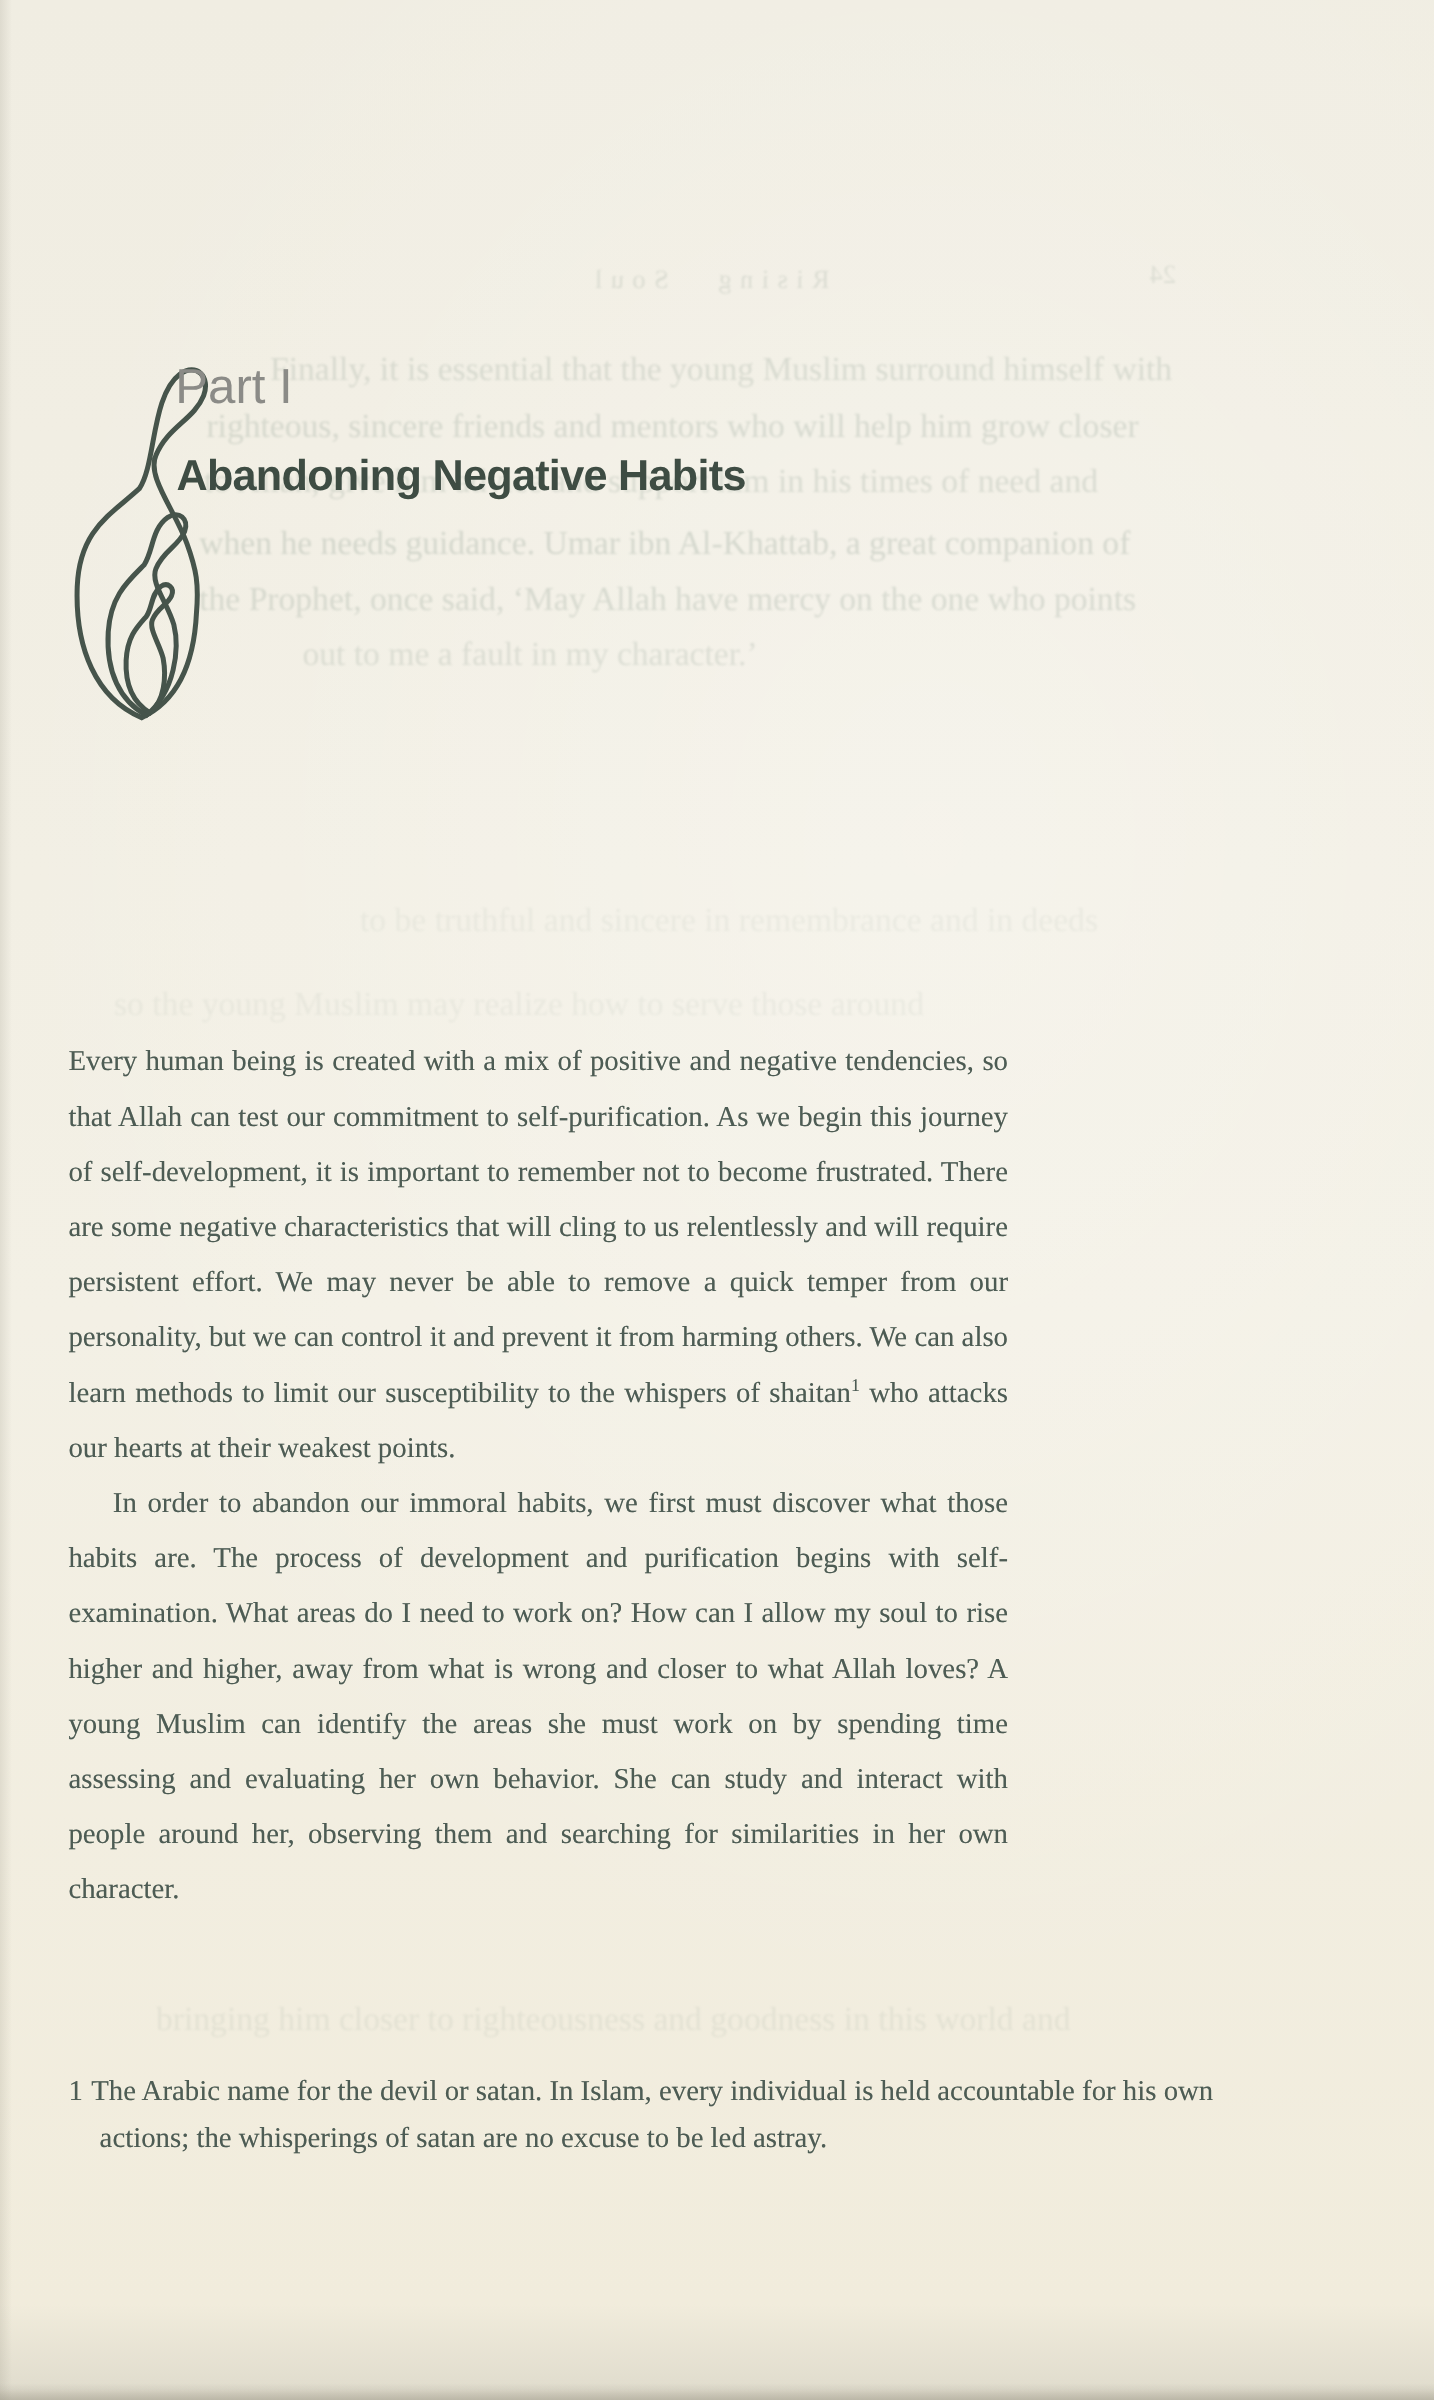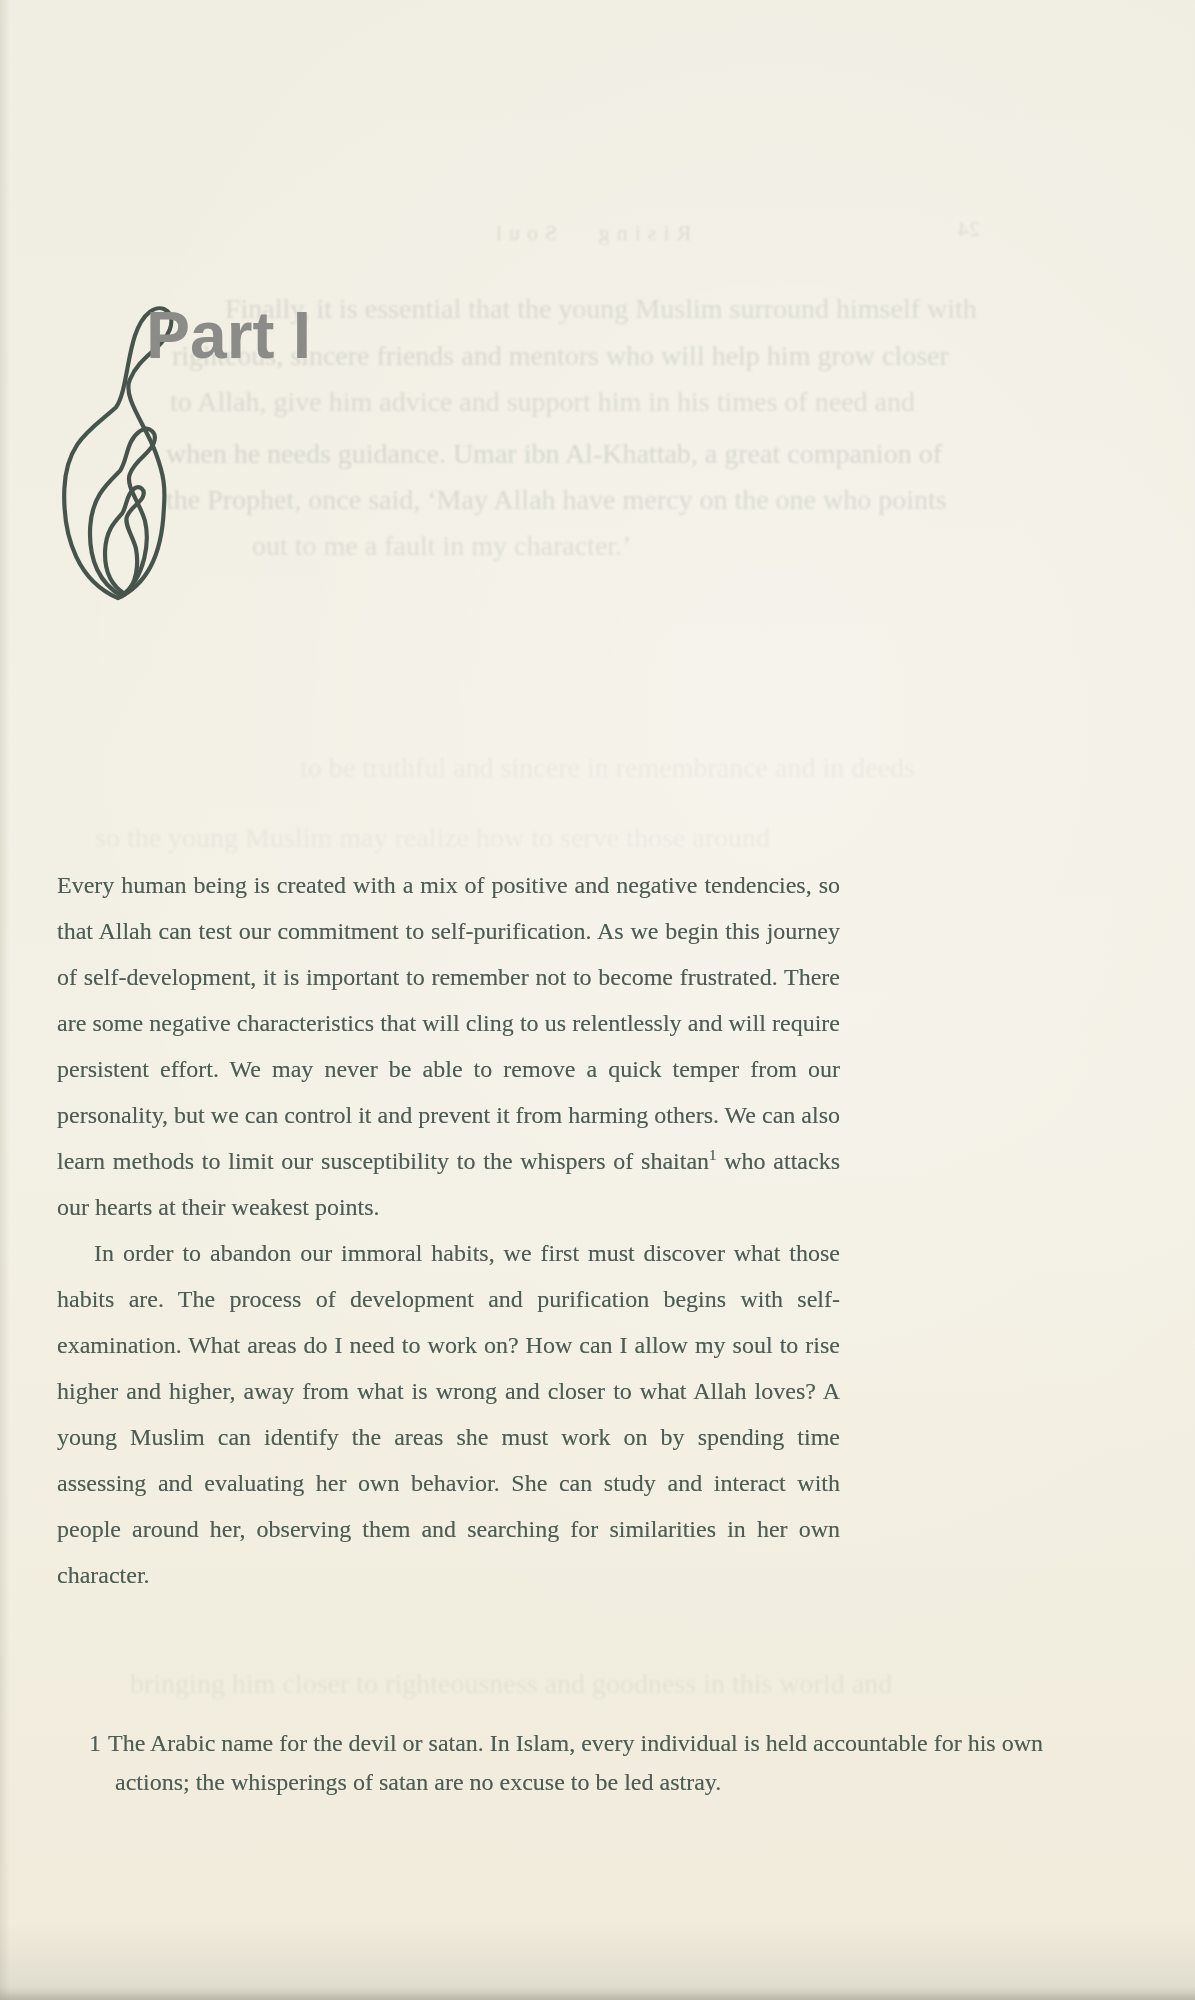--- a/index.html
+++ b/index.html
@@ -48,21 +48,21 @@
     font-size:28px;opacity:0.24;
   }
 
   
   .logo{
     position:absolute;left:52px;top:290px;width:140px;height:318px;
   }
   .part-label{
     position:absolute;left:146px;top:302px;
     font-family:"Liberation Sans", sans-serif;
-    font-weight:700;font-size:66px;line-height:1;
+    font-weight:400;font-size:41px;line-height:1;
     color:var(--title-gray,#8b8b87);
     letter-spacing:0px;
   }
   .part-title{
     position:absolute;left:147px;top:376px;
     font-family:"Liberation Sans", sans-serif;
     font-weight:700;font-size:36px;line-height:1.1;
     color:var(--title-dark,#3e4c43);
     letter-spacing:-0.6px;
     white-space:nowrap;
@@ -80,21 +80,20 @@
   .body-text p + p{text-indent:37px;}
   sup.note-ref{font-size:0.62em;vertical-align:super;line-height:0;}
 
   
   .footnote{
     position:absolute;left:57px;top:1700px;width:966px;
     color:var(--ink,#4d5c54);
     font-size:24px;line-height:39px;
     padding-left:26px;text-indent:-26px;
     text-shadow:0 0 0.4px rgba(77,92,84,0.45);
-    margin-left:32px;
   }
   .footnote .fn-marker{margin-right:7px;}
 </style>
 </head>
 <body style="--paper: #f2efe4; --ink: #4d5c54; --title-gray: #8b8b87; --title-dark: #3e4c43; --logo-stroke: #46544b; --ghost-ink: #7e9184;">
 
 <div class="page">
 
   <div>
     <div class="ghost ghost-header">Rising Soul</div>
@@ -136,20 +135,21 @@
         C 54 242, 62 234, 70 225
         C 75 218, 74 206, 82 200
         C 88 196, 94 201, 91 208
         C 88 215, 79 218, 75 228
         C 72 236, 81 248, 84 260
         C 87 276, 85 296, 73 306 Z"></path>
     </g>
   </svg>
 
   <div class="part-label">Part I</div>
+  <div class="part-title">Abandoning Negative Habits</div>
 
   <div class="body-text">
     <p><span>Every human being is created with a mix of positive and negative tendencies, so that Allah can test our commitment to self-purification. As we begin this journey of self-development, it is important to remember not to become frustrated. There are some negative characteristics that will cling to us relentlessly and will require persistent effort. We may never be able to remove a quick temper from our personality, but we can control it and prevent it from harming others. We can also learn methods to limit our susceptibility to the whispers of shaitan</span><sup class="note-ref">1</sup><span> who attacks our hearts at their weakest points.</span></p>
     <p>In order to abandon our immoral habits, we first must discover what those habits are. The process of development and purification begins with self-examination. What areas do I need to work on? How can I allow my soul to rise higher and higher, away from what is wrong and closer to what Allah loves? A young Muslim can identify the areas she must work on by spending time assessing and evaluating her own behavior. She can study and interact with people around her, observing them and searching for similarities in her own character.</p>
   </div>
 
   <p class="footnote">
     <span class="fn-marker">1</span><span>The Arabic name for the devil or satan. In Islam, every individual is held accountable for his own actions; the whisperings of satan are no excuse to be led astray.</span>
   </p>
 

